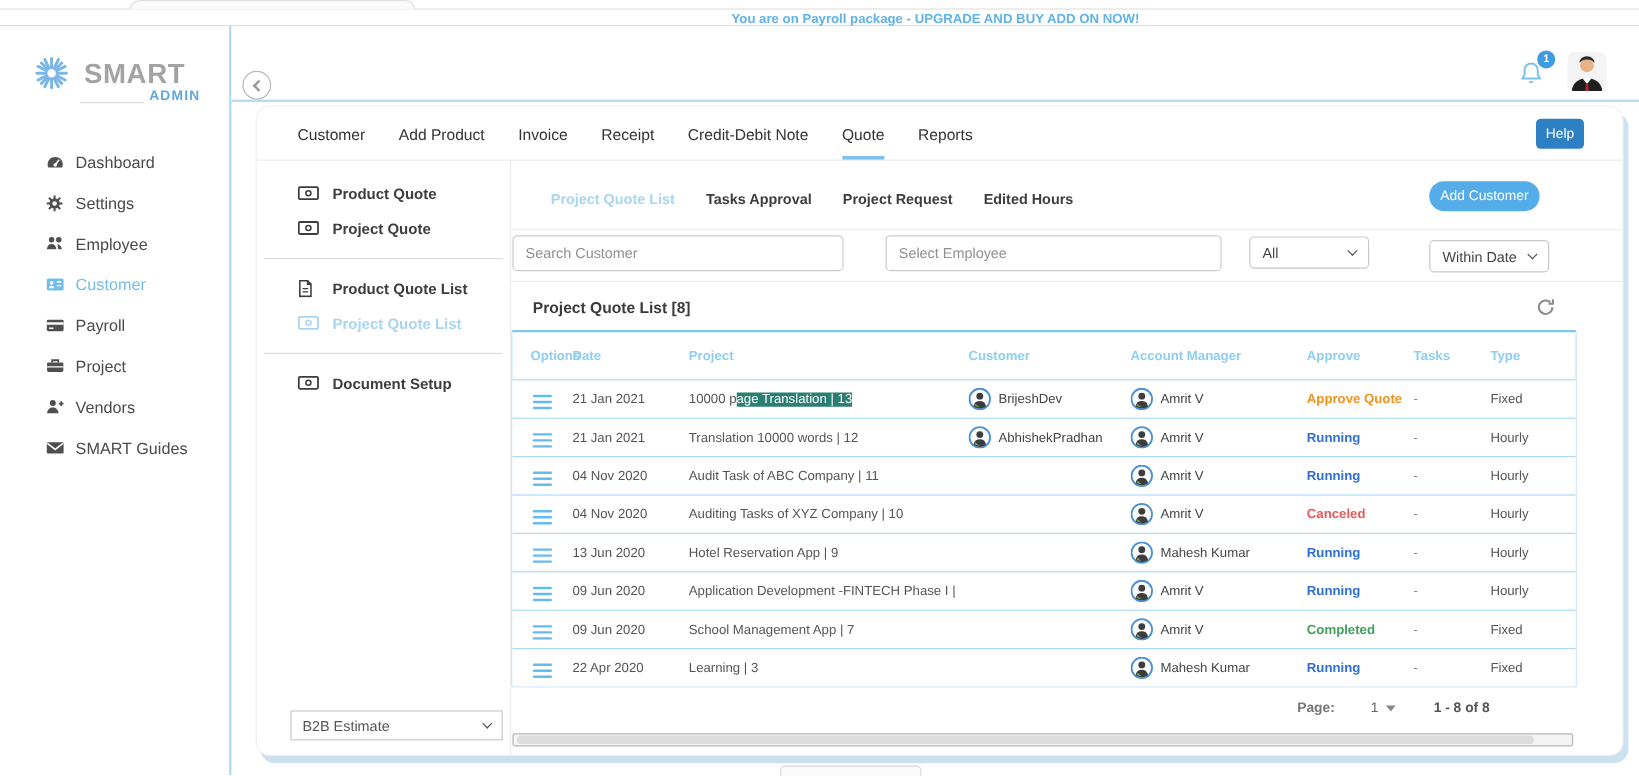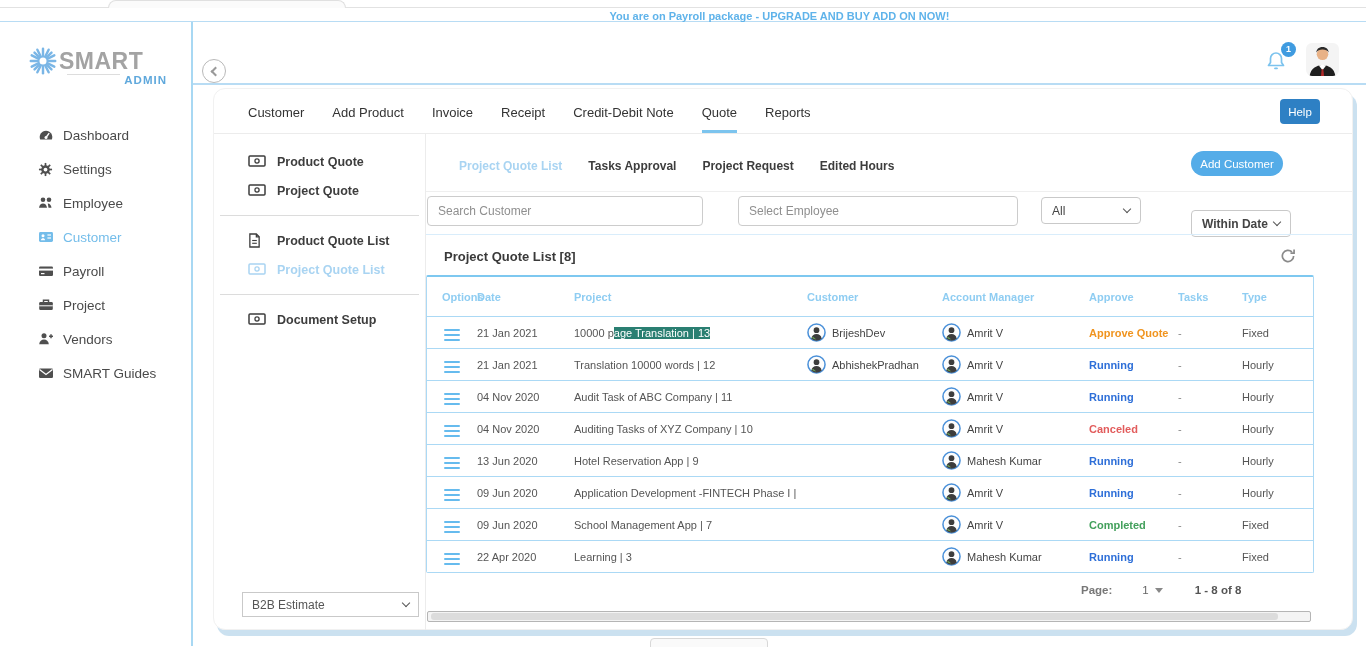--- a/index.html
+++ b/index.html
@@ -15,23 +15,23 @@
   
   .banner { height:14px; line-height:13px; text-align:center; padding-left:193px;
     border-bottom:1px solid #b8dcf4; background:#fff; }
   .banner span { font-size:11px; font-weight:bold; color:#5fb3ea; }
 
   .shell { display:flex; height:624px; }
 
   
   .sidebar { width:193px; border-right:2px solid #a8d8f3; background:#fff; flex:none; }
   .logo { margin:23px 0 0 27px; width:140px; }
-  .logo-row { display:flex; align-items:center; gap:0; }
+  .logo-row { display:flex; align-items:center; gap:11px; }
   .logo-smart { font-size:23px; font-weight:bold; color:#a3a3a3; letter-spacing:.5px; }
-  .logo-sub { display:flex; align-items:flex-start; margin-left:40px; margin-top:-3px; }
+  .logo-sub { display:flex; align-items:flex-end; margin-left:40px; margin-top:-3px; }
   .logo-line { flex:1; height:1px; background:#ddd; margin-right:4px; width:42px; }
   .logo-admin { font-size:11.5px; font-weight:bold; color:#5fa8dc; letter-spacing:1px; }
   .nav { margin-top:32px; }
   .nav-item { display:flex; align-items:center; gap:9px; height:34px; padding-left:38px;
     font-size:13.5px; color:#4a4a4a; cursor:pointer; }
   .nav-item .ic { width:16px; height:16px; color:#4f4f4f; flex:none; display:flex; align-items:center; }
   .nav-item.active, .nav-item.active .ic { color:#74bdea; }
 
   
   .main { flex:1; display:flex; flex-direction:column; background:#fff; }
@@ -81,21 +81,21 @@
   .inputbox { position:absolute; height:30px; border:1px solid #ccc; border-radius:4px;
     font-size:12px; color:#444; padding:0 10px; background:#fff; }
   .inputbox::placeholder { color:#8f8f8f; }
   .search-customer { left:1px; top:62px; width:276px; }
   .select-employee { left:312px; top:62px; width:280px; }
   .fselect { position:absolute; height:27px; border:1px solid #c9c9c9; border-radius:4px;
     display:flex; align-items:center; padding:0 10px; font-size:12px; color:#444;
     cursor:pointer; background:#fff; }
   .fselect .chev { margin-left:auto; }
   .all-select { left:615px; top:63px; width:100px; }
-  .date-select { left:765px; top:76px; width:100px;font-weight:bold; }
+  .date-select { left:765px; top:66px; width:100px; }
   .filter-divider { position:absolute; left:0; top:100px; width:100%; border-top:1px solid #d9edfb; }
 
   .list-title { position:absolute; left:18px; top:115px; font-size:13px; font-weight:bold; color:#3a3a3a; }
   .refresh { position:absolute; left:853px; top:113px; width:18px; height:18px; cursor:pointer; }
 
   .qtable { position:absolute; left:0; top:141px; width:888px; border:1px solid #abd9f5;
     border-top:2px solid #7ec8f0; border-radius:2px; }
   .thead, .trow { display:grid; grid-template-columns:42px 80px 250px 130px 140px 100px 60px 86px; align-items:center; }
   .thead { height:39px; }
   .th { font-size:11px; font-weight:bold; color:#8fcdf2; }

